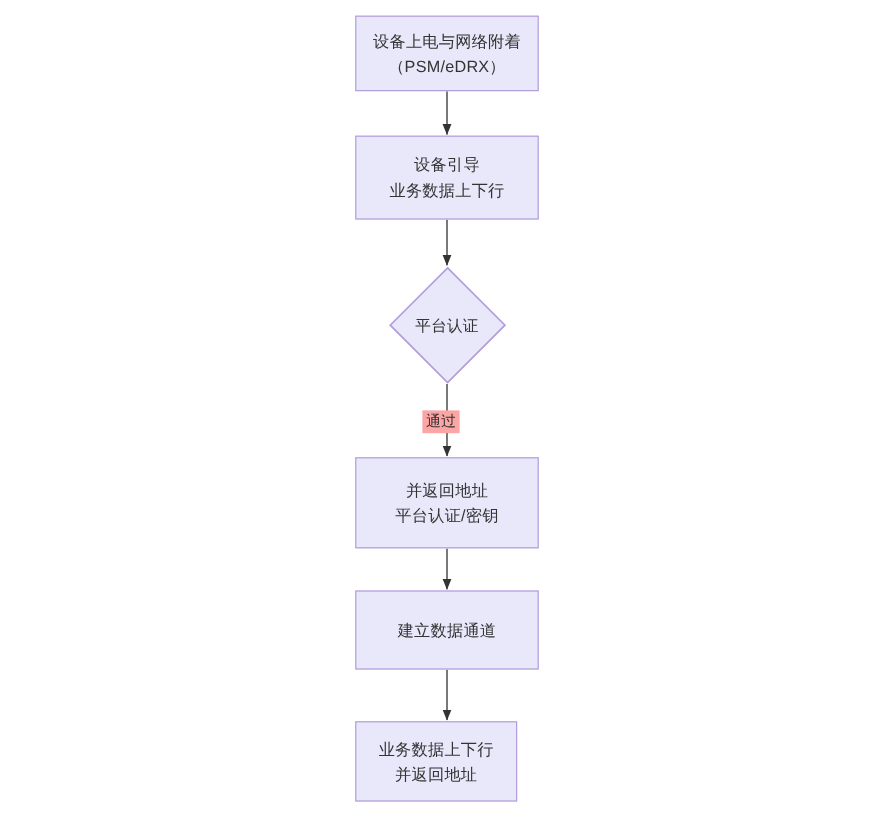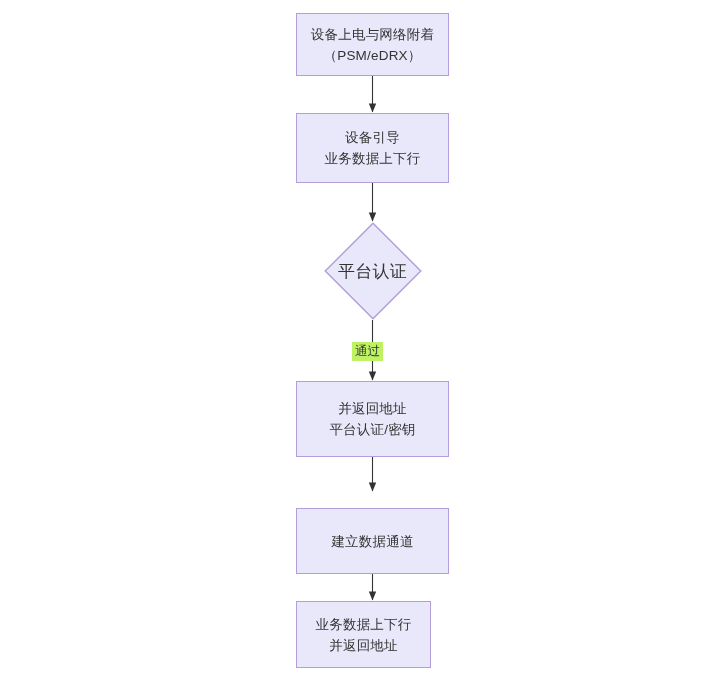--- a/index.html
+++ b/index.html
@@ -57,26 +57,26 @@
   .diamond-shape {
     position: absolute;
     left: 0;
     top: 0;
     width: 98px;
     height: 98px;
   }
   .diamond-label {
     position: relative;
     z-index: 2;
-    font-size: 17px;
+    font-size: 13px;
     color: #333333;
   }
   .edge-label {
     position: absolute;
-    background: #bef264;
+    background: #fca5a5;
     color: #333333;
     font-size: 12.5px;
     line-height: 17px;
     padding: 1px 3px;
     white-space: nowrap;
     text-align: left;
   }
 </style>
 </head>
 <body>
@@ -130,21 +130,21 @@
 
   <div class="edge-label" style="left:352px; top:342px;">
     <span>通过</span>
   </div>
 
   <div class="node process" style="left:296px; top:381px; width:153px; height:76px;">
     <span class="node-line">并返回地址</span>
     <span class="node-line">平台认证/密钥</span>
   </div>
 
-  <div class="node process" style="left:296px; top:492px; width:153px; height:66px;margin-top:16px;">
+  <div class="node process" style="left:296px; top:492px; width:153px; height:66px;">
     <span class="node-line">建立数据通道</span>
   </div>
 
   <div class="node process" style="left:296px; top:601px; width:135px; height:67px;">
     <span class="node-line">业务数据上下行</span>
     <span class="node-line">并返回地址</span>
   </div>
 
 </div>
 

